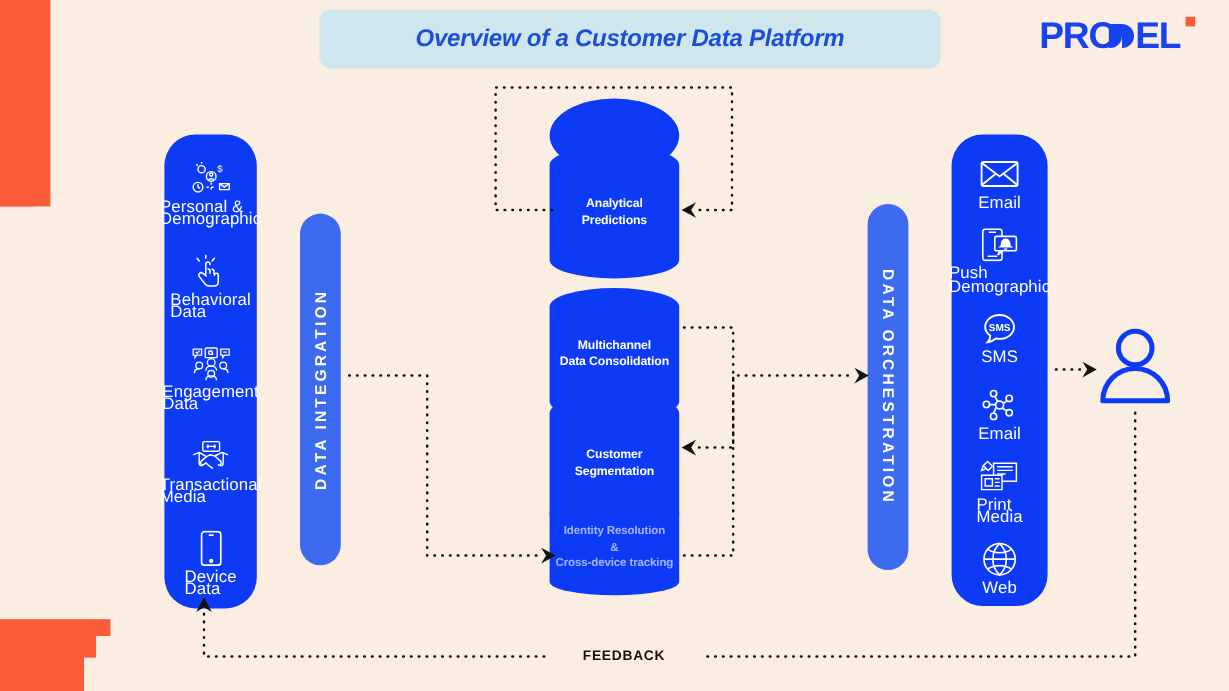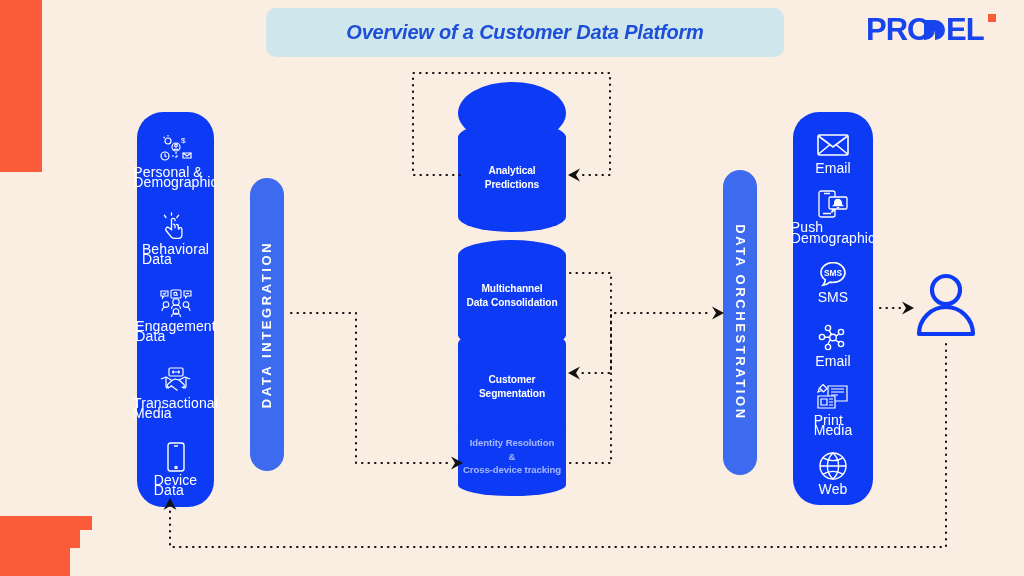--- a/index.html
+++ b/index.html
@@ -360,14 +360,17 @@
     <path class="dline" d="M570 463 H611 V313 H712"></path>
     <polygon class="arrowhead" points="712,306.5 724,313 712,319.5 716,313"></polygon>
 
     <path class="dline" d="M880 308 H902"></path>
     <polygon class="arrowhead" points="902,301.5 914,308 902,314.5 906,308"></polygon>
 
     <path class="dline" d="M946 344 V547 H170 V510"></path>
     <polygon class="arrowhead" points="163.5,510 170,498 176.5,510 170,506"></polygon>
   </svg>
 
+  <div id="feedback-label-wrap">
+    <span id="feedback-label">FEEDBACK</span>
+  </div>
 
 </div>
 
 </body></html>

